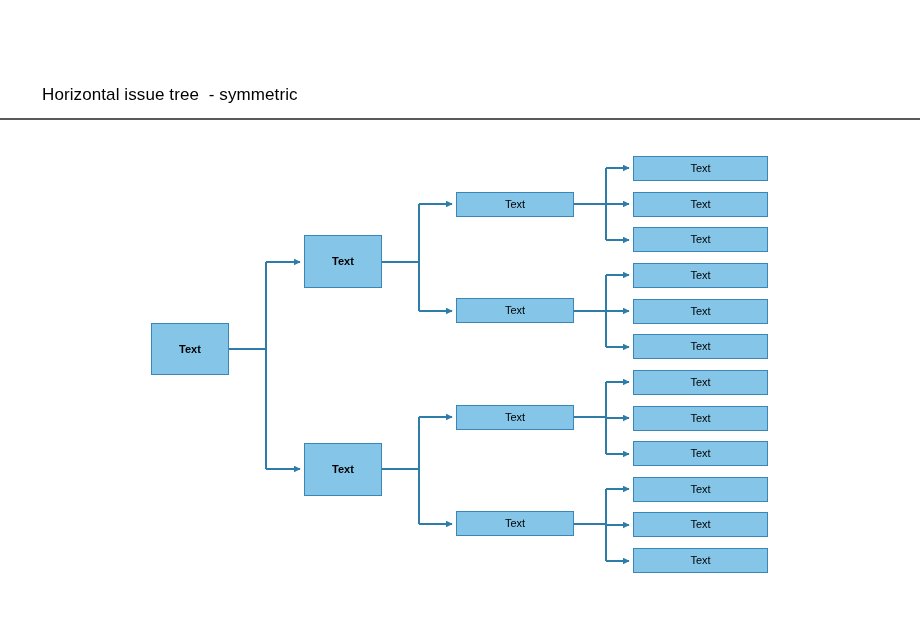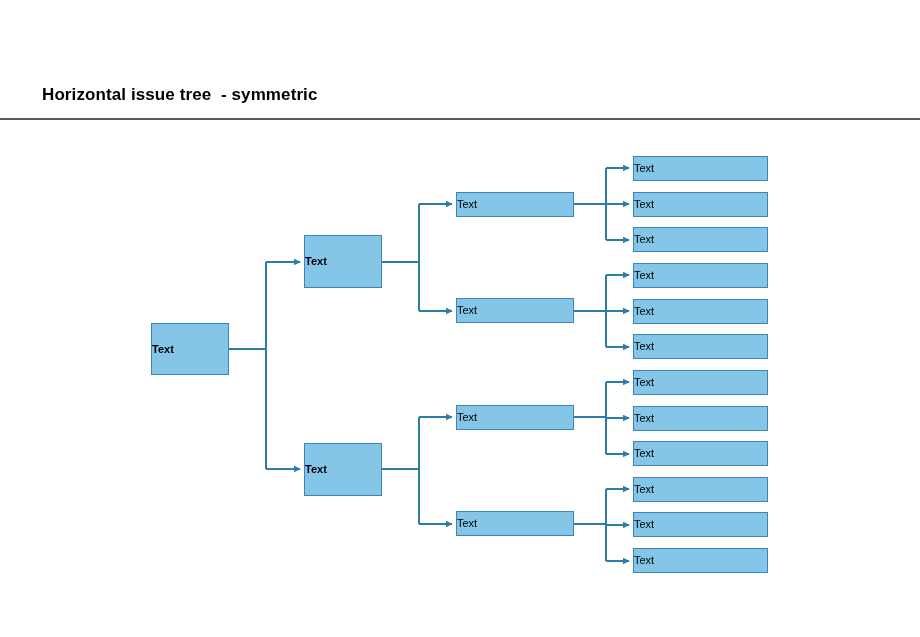--- a/index.html
+++ b/index.html
@@ -15,21 +15,21 @@
     width: 920px;
     height: 637px;
     background: #ffffff;
     overflow: hidden;
   }
   #title {
     position: absolute;
     left: 42px;
     top: 85px;
     font-size: 17px;
-    font-weight: bold;
+    font-weight: normal;
     color: #000000;
     letter-spacing: 0.1px;
     white-space: pre;
   }
   #rule {
     position: absolute;
     left: 0;
     top: 118px;
     width: 920px;
     height: 2px;
@@ -43,20 +43,21 @@
     height: 637px;
   }
   .node {
     position: absolute;
     box-sizing: border-box;
     background: #84C5E8;
     border: 1px solid #3B86B8;
     color: #000000;
     display: flex;
     align-items: center;
+    justify-content: center;
     text-align: center;
     line-height: 1;
     white-space: nowrap;
   }
   .node.lvl1 { font-size: 11px; font-weight: bold; }
   .node.lvl2 { font-size: 11px; font-weight: bold; }
   .node.lvl3 { font-size: 11px; font-weight: normal; }
   .node.lvl4 { font-size: 11px; font-weight: normal; }
 </style>
 </head>

